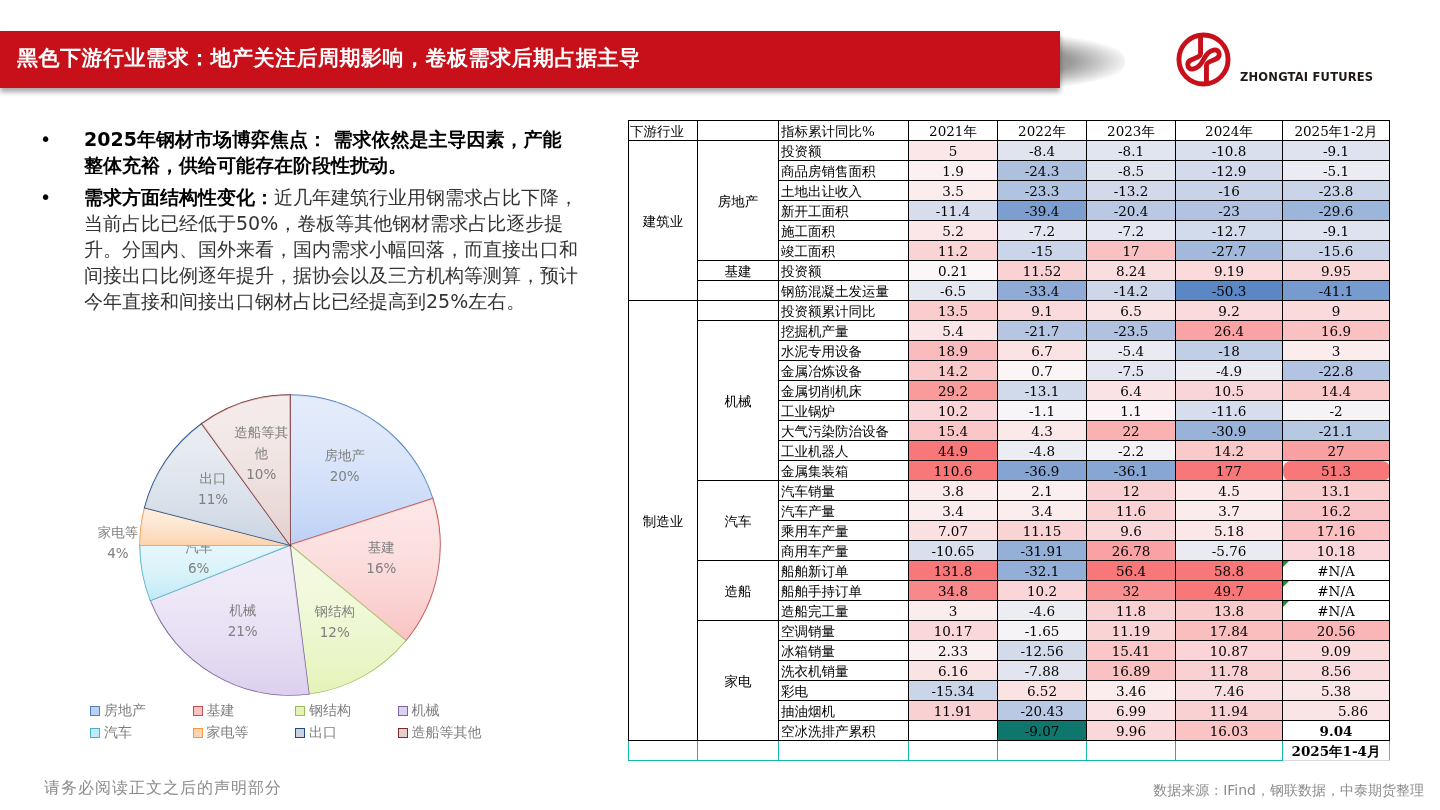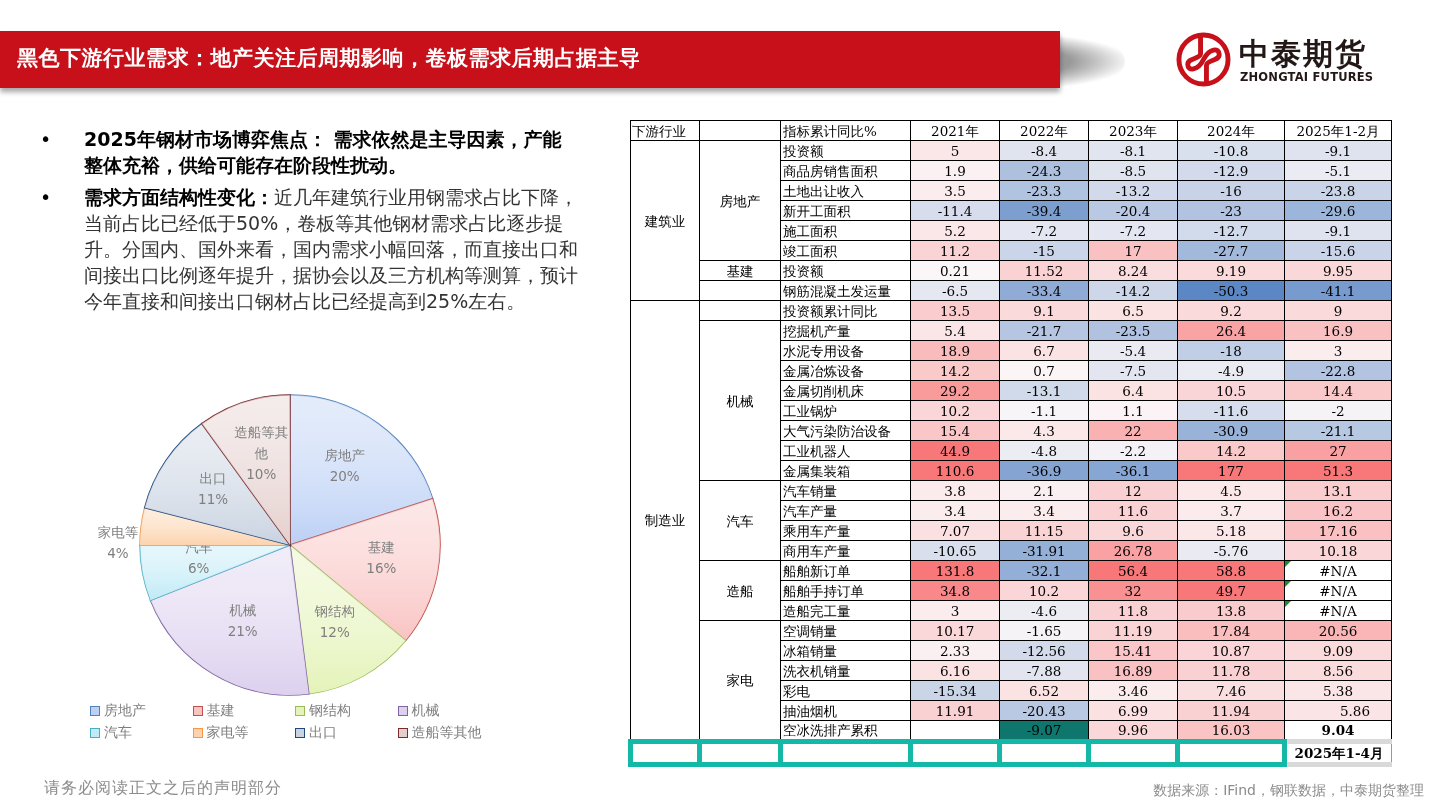--- a/index.html
+++ b/index.html
@@ -34,39 +34,38 @@
   .table-wrap { position: absolute; left: 628px; top: 120px; }
   table { border-collapse: collapse; font-family: "DejaVu Serif", "Liberation Serif", serif; font-size: 13.5px; table-layout: fixed; }
   td { height: 20px; padding: 0; border: 1px solid #000; white-space: nowrap; overflow: hidden; line-height: 18px; }
   td.num { text-align: center; }
   td.ind { text-align: left; padding-left: 2px; }
   td.cat { text-align: center; }
   td.hdr { text-align: center; }
   td.hdr-left { text-align: left; padding-left: 1px; }
   td.na { position: relative; background: #ffffff; }
   td.na::before { content: ""; position: absolute; left: 0; top: 0; border-top: 6px solid #1a8f2a; border-right: 6px solid transparent; }
-  td.empty-row { border: 5px solid #14b8a6; height: 20px; }
+  td.empty-row { border: 1px solid #14b8a6; height: 20px; }
   td.bold { font-weight: bold; }
 
   .footer-left { position: absolute; left: 44px; top: 778px; font-family: "DejaVu Serif", "Liberation Serif", serif; font-size: 16px; color: #8c8c8c; letter-spacing: 1px; }
   .footer-right { position: absolute; right: 16px; top: 782px; font-size: 14px; color: #8c8c8c; }
 </style>
 </head>
 <body>
 
 <div class="title-shadow"></div>
 <div class="title-bar"></div>
 <div class="title-text">黑色下游行业需求：地产关注后周期影响，卷板需求后期占据主导</div>
 
 <div class="logo">
   <svg class="logo-mark" viewBox="0 0 56 56">
     <circle cx="28" cy="28" r="25" fill="none" stroke="#c8101b" stroke-width="5"></circle>
     <path d="M25 4 L25 22 C25 28, 12 26, 12 33 C12 40, 22 40, 28 28 C34 16, 44 16, 44 23 C44 30, 31 28, 31 34 L31 52" fill="none" stroke="#c8101b" stroke-width="5"></path>
   </svg>
-  <div class="logo-cn">中泰期货</div>
   <div class="logo-en">ZHONGTAI FUTURES</div>
 </div>
 
 <div class="bullets">
   <div class="bullet">
     <span class="dot">•</span>
     <b>2025年钢材市场博弈焦点：</b><b> 需求依然是主导因素，产能整体充裕，供给可能存在阶段性扰动。</b>
   </div>
   <div class="bullet">
     <span class="dot">•</span>
@@ -341,21 +340,21 @@
           <td class="num" style="background: rgb(244, 242, 246);">-2.2</td>
           <td class="num" style="background: rgb(250, 202, 203);">14.2</td>
           <td class="num" style="background: rgb(249, 161, 162);">27</td>
         </tr>
         <tr>
           <td class="ind">金属集装箱</td>
           <td class="num" style="background: rgb(248, 119, 121);">110.6</td>
           <td class="num" style="background: rgb(133, 164, 210);">-36.9</td>
           <td class="num" style="background: rgb(135, 166, 211);">-36.1</td>
           <td class="num" style="background: rgb(248, 119, 121);">177</td>
-          <td class="num" style="background: rgb(248, 119, 121);">51.3</td>
+          <td class="num" style="background: rgb(248, 119, 121); border-radius: 8px;">51.3</td>
         </tr>
         <tr>
           <td class="cat" rowspan="4">汽车</td>
           <td class="ind">汽车销量</td>
           <td class="num" style="background: rgb(251, 235, 236);">3.8</td>
           <td class="num" style="background: rgb(251, 240, 241);">2.1</td>
           <td class="num" style="background: rgb(250, 209, 210);">12</td>
           <td class="num" style="background: rgb(251, 233, 234);">4.5</td>
           <td class="num" style="background: rgb(250, 205, 206);">13.1</td>
         </tr>

